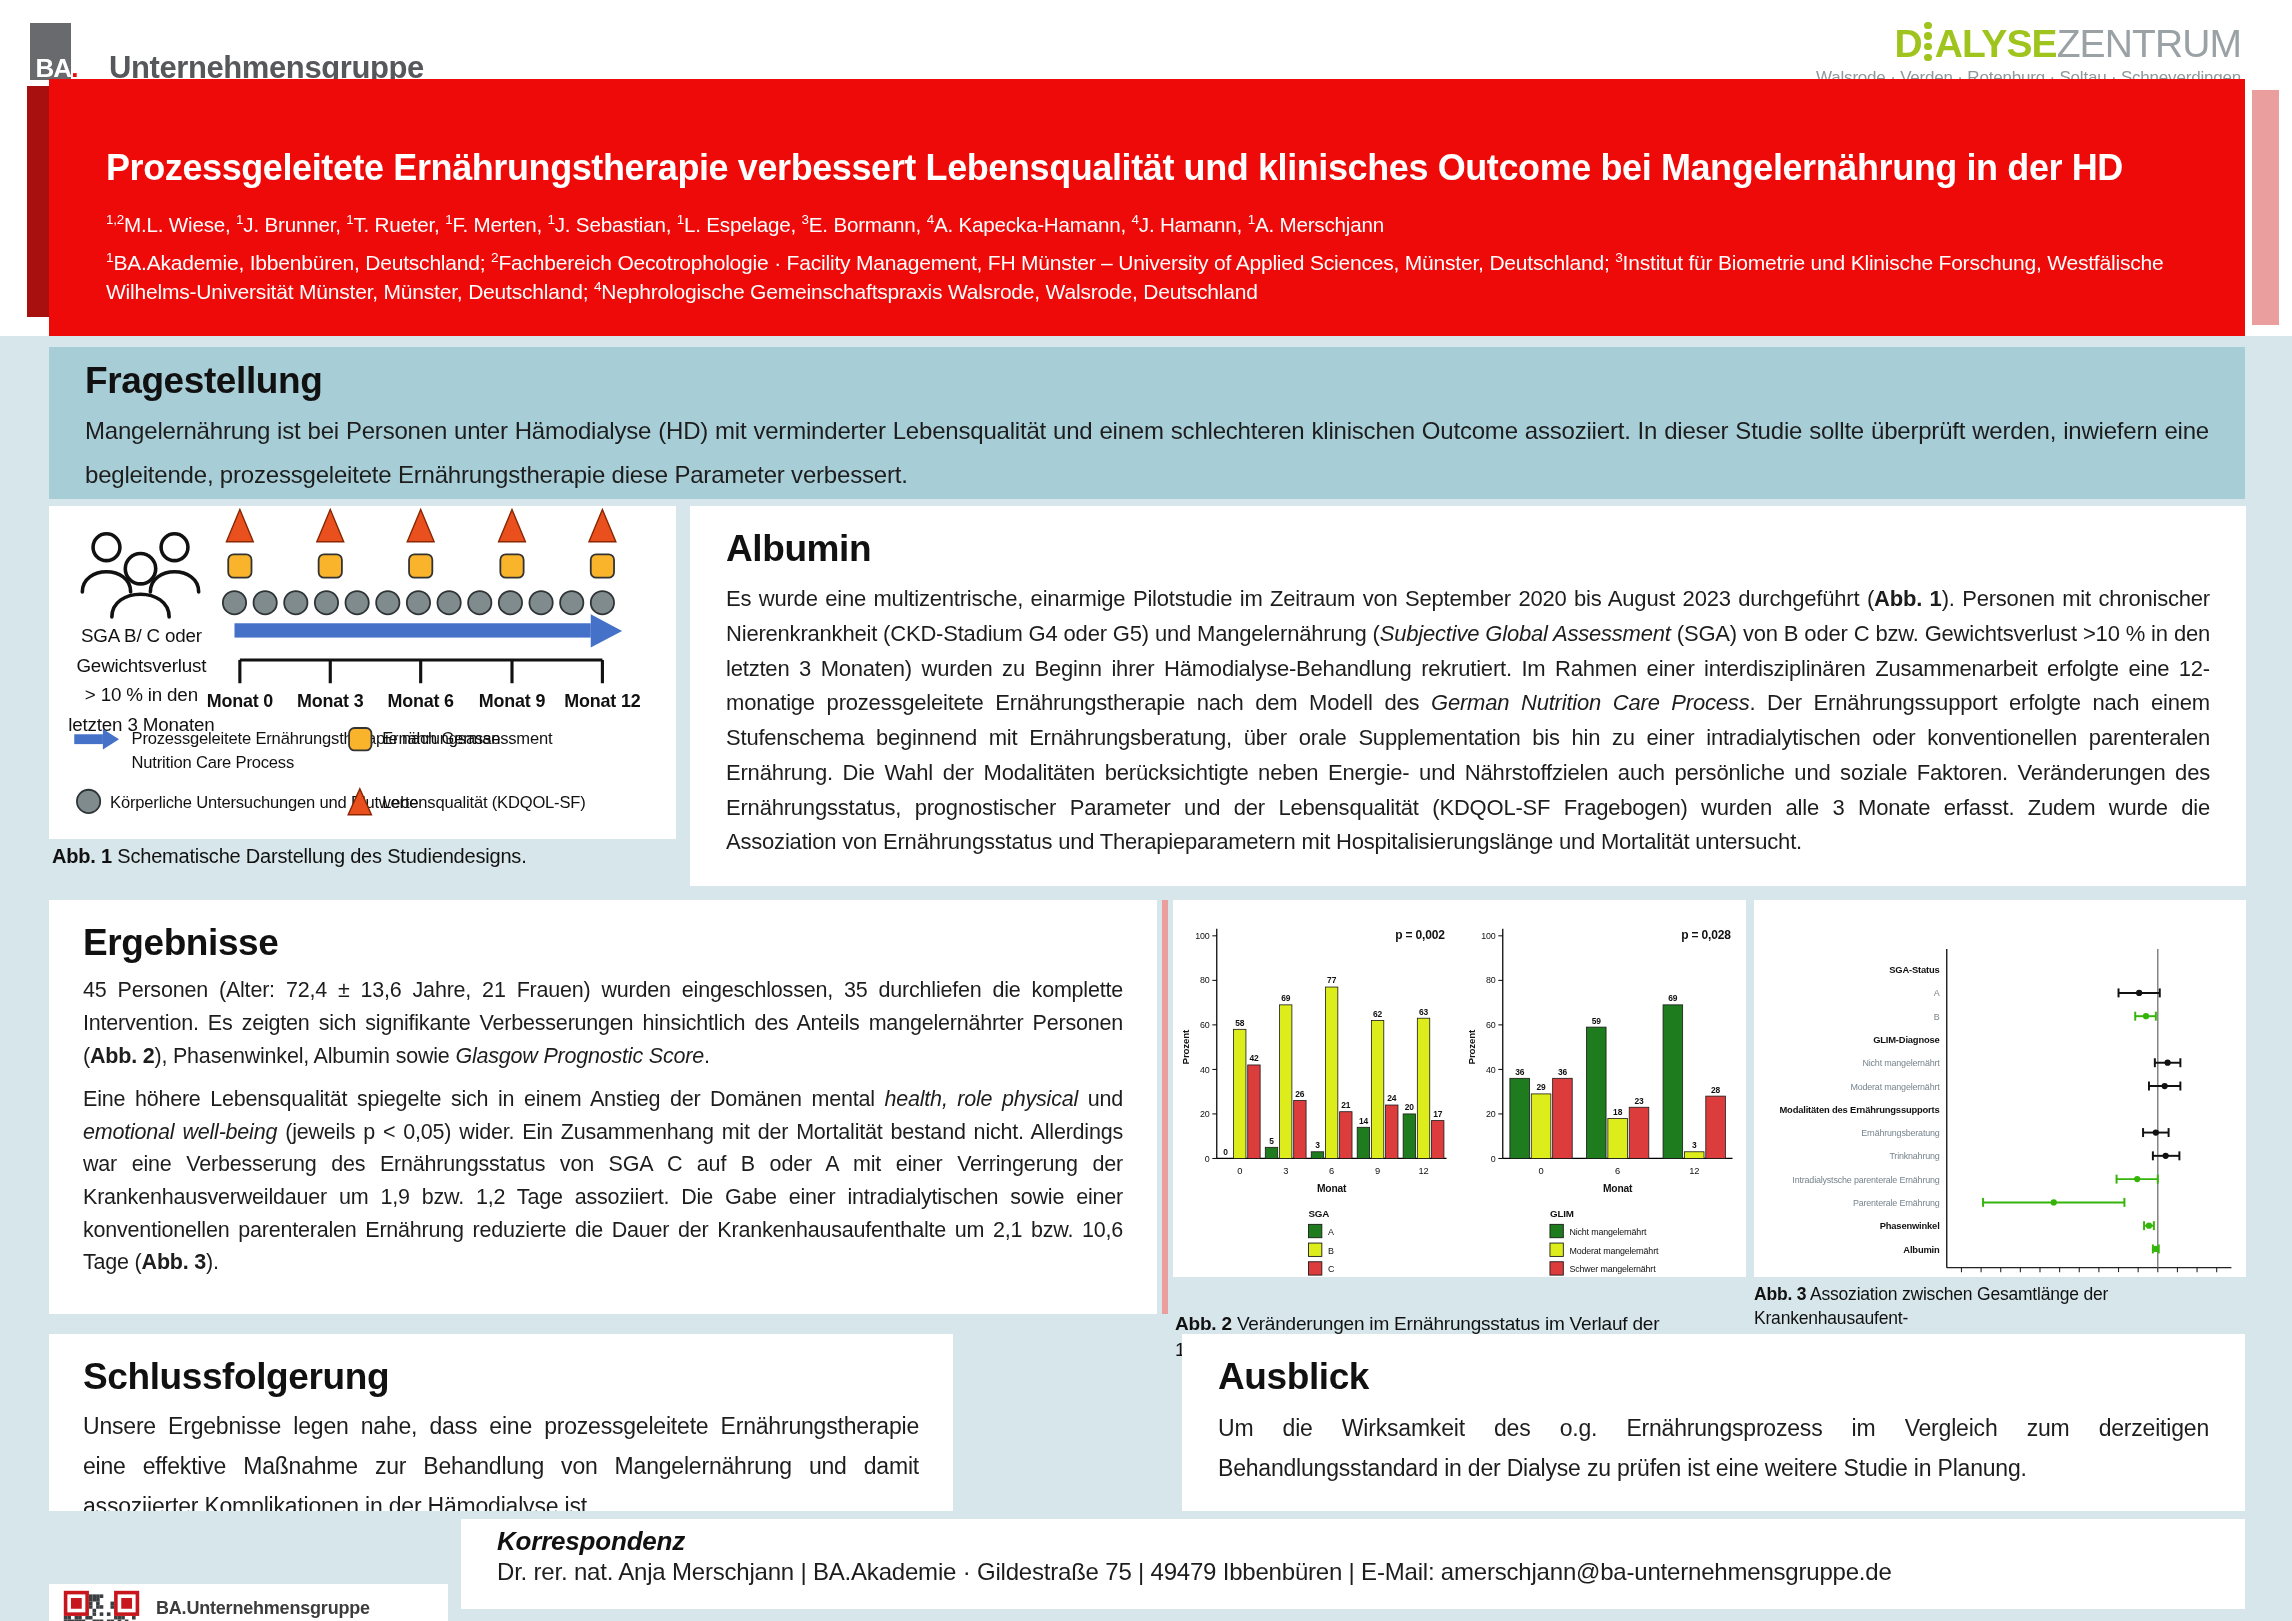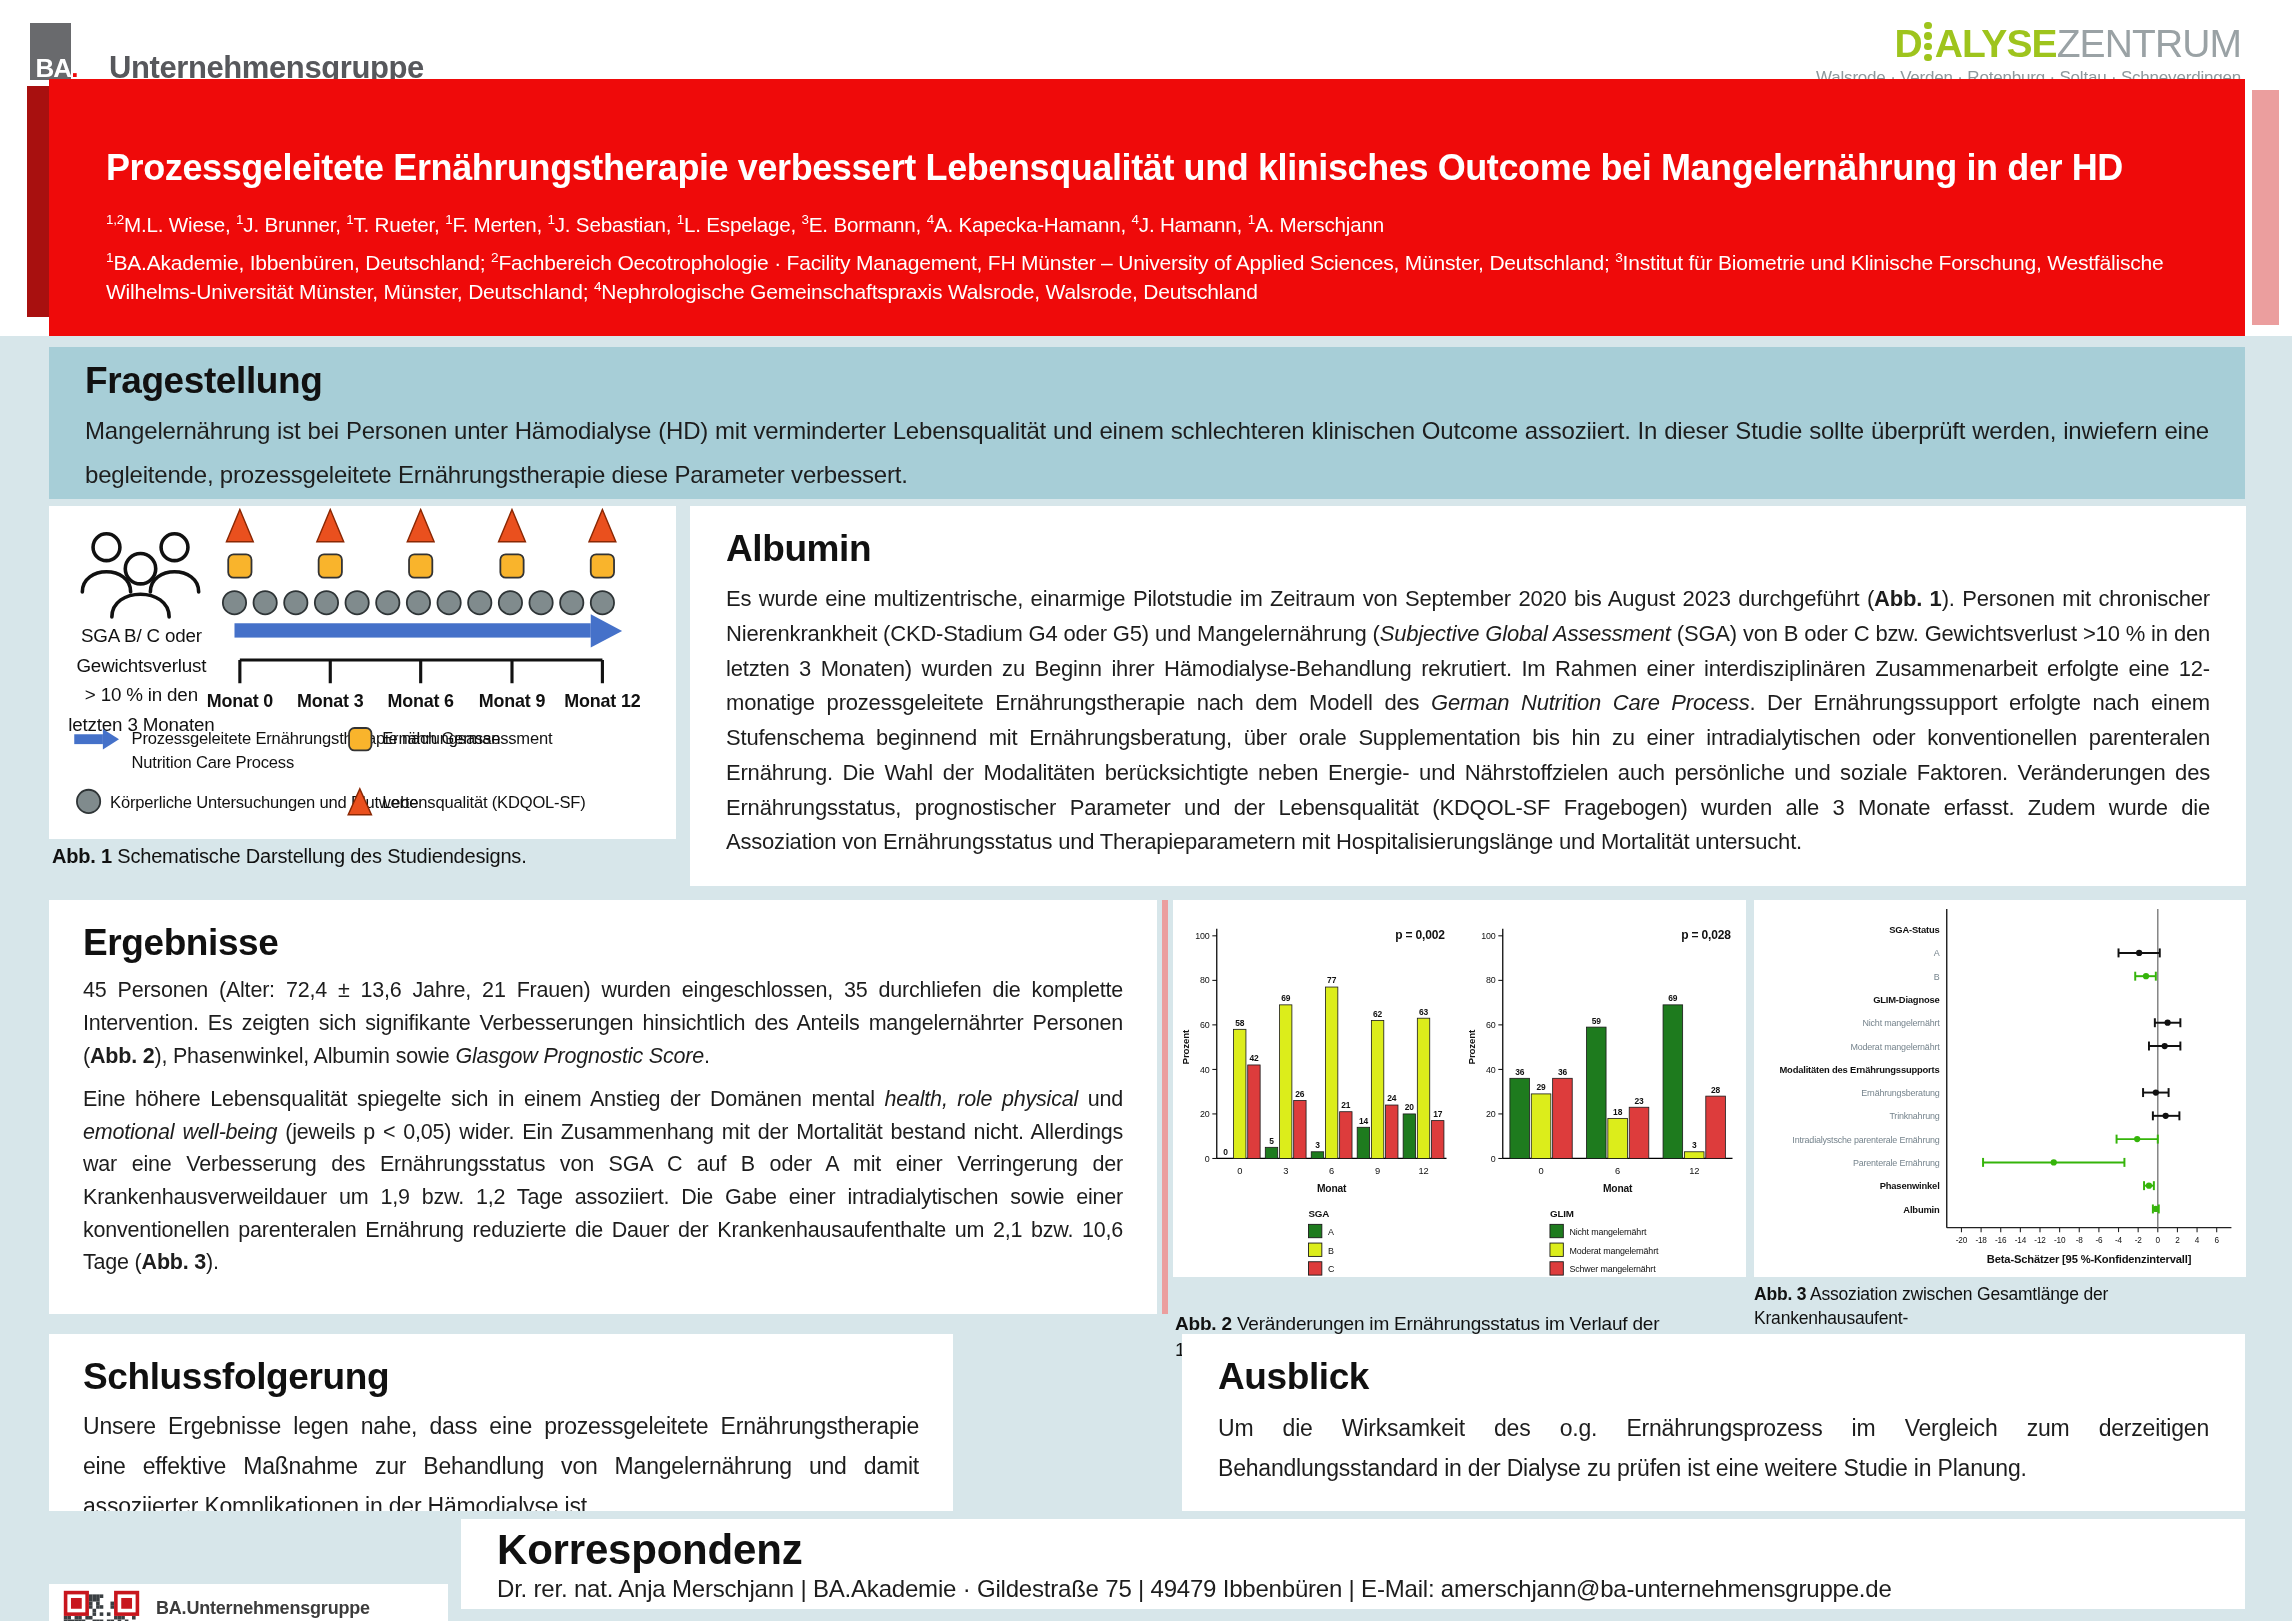--- a/index.html
+++ b/index.html
@@ -65,21 +65,21 @@
   #schluss-card .body-txt{margin-top:8px;font-size:23px;line-height:1.75;}
   #ausblick-card{left:1182px;top:1334px;width:1063px;height:177px;padding:21.5px 36px;}
   #ausblick-card .body-txt{margin-top:10.7px;font-size:23px;line-height:1.75;}
   
   #footer-left{left:49px;top:1584px;width:399px;height:90px;}
   #qr-svg{position:absolute;left:12.5px;top:5.4px;}
   .fl-text{position:absolute;left:107px;top:12.5px;font-size:17px;color:#3c3c3c;line-height:1.32;}
   .fl-co{font-weight:700;font-size:18px;}
   .fl-url{color:#e30613;font-weight:700;}
   #footer-main{left:461px;top:1519px;width:1784px;height:90px;padding:7.2px 36px;}
-  #korr-h{font-size:42px;font-weight:700;color:var(--ink);}
+  #korr-h{font-size:26px;font-weight:700;color:var(--ink);font-style:italic;}
   #korr-line{margin-top:1px;font-size:24px;color:#1d1d1d;}
 </style>
 </head>
 <body>
 
 <div id="poster">
 
   <div id="logo-ba">
     <div class="ba-box"></div>
     <div class="ba-text"><span>BA</span><span class="ba-dot">.</span></div>
@@ -298,21 +298,21 @@
           <text x="97" y="354" font-size="11" text-anchor="start" fill="#111" font-family="&quot;Liberation Sans&quot;,sans-serif" font-weight="700">GLIM</text>
           <rect x="97" y="362" width="15" height="15" fill="#1e7b1e" stroke="#1a1a1a" stroke-width="1"></rect>
           <text x="119" y="374" font-size="10" text-anchor="start" fill="#111" font-family="&quot;Liberation Sans&quot;,sans-serif">Nicht mangelernährt</text>
           <rect x="97" y="383" width="15" height="15" fill="#dced1b" stroke="#1a1a1a" stroke-width="1"></rect>
           <text x="119" y="395" font-size="10" text-anchor="start" fill="#111" font-family="&quot;Liberation Sans&quot;,sans-serif">Moderat mangelernährt</text>
           <rect x="97" y="404" width="15" height="15" fill="#dd3c3c" stroke="#1a1a1a" stroke-width="1"></rect>
           <text x="119" y="416" font-size="10" text-anchor="start" fill="#111" font-family="&quot;Liberation Sans&quot;,sans-serif">Schwer mangelernährt</text>
         </svg></div>
   </div>
   <div id="forest-panel" class="card">
-    <div id="chart-forest" style="width:492px;height:376px;"><svg viewBox="0 0 549 420" width="100%" height="100%">
+    <div id="chart-forest" style="width:492px;height:376px;margin-top:40px;"><svg viewBox="0 0 549 420" width="100%" height="100%">
           <line x1="215" y1="10" x2="215" y2="366" stroke="#222" stroke-width="1.6"></line>
           <line x1="215" y1="366" x2="533" y2="366" stroke="#222" stroke-width="1.6"></line>
           <line x1="450.7586206896552" y1="10" x2="450.7586206896552" y2="366" stroke="#777" stroke-width="1.5"></line>
           <text x="207" y="37.1" font-size="10.5" text-anchor="end" fill="#111" font-family="&quot;Liberation Sans&quot;,sans-serif" font-weight="700">SGA-Status</text>
           <text x="207" y="63.1" font-size="10" text-anchor="end" fill="#76848d" font-family="&quot;Liberation Sans&quot;,sans-serif" font-weight="400">A</text>
           <line x1="406.8965517241379" y1="59.1" x2="452.951724137931" y2="59.1" stroke="#111111" stroke-width="2.2"></line>
           <line x1="406.8965517241379" y1="54.1" x2="406.8965517241379" y2="64.1" stroke="#111111" stroke-width="2.2"></line>
           <line x1="452.951724137931" y1="54.1" x2="452.951724137931" y2="64.1" stroke="#111111" stroke-width="2.2"></line>
           <circle cx="429.92413793103447" cy="59.1" r="3.5" fill="#111111"></circle>
           <text x="207" y="89.1" font-size="10" text-anchor="end" fill="#76848d" font-family="&quot;Liberation Sans&quot;,sans-serif" font-weight="400">B</text>

